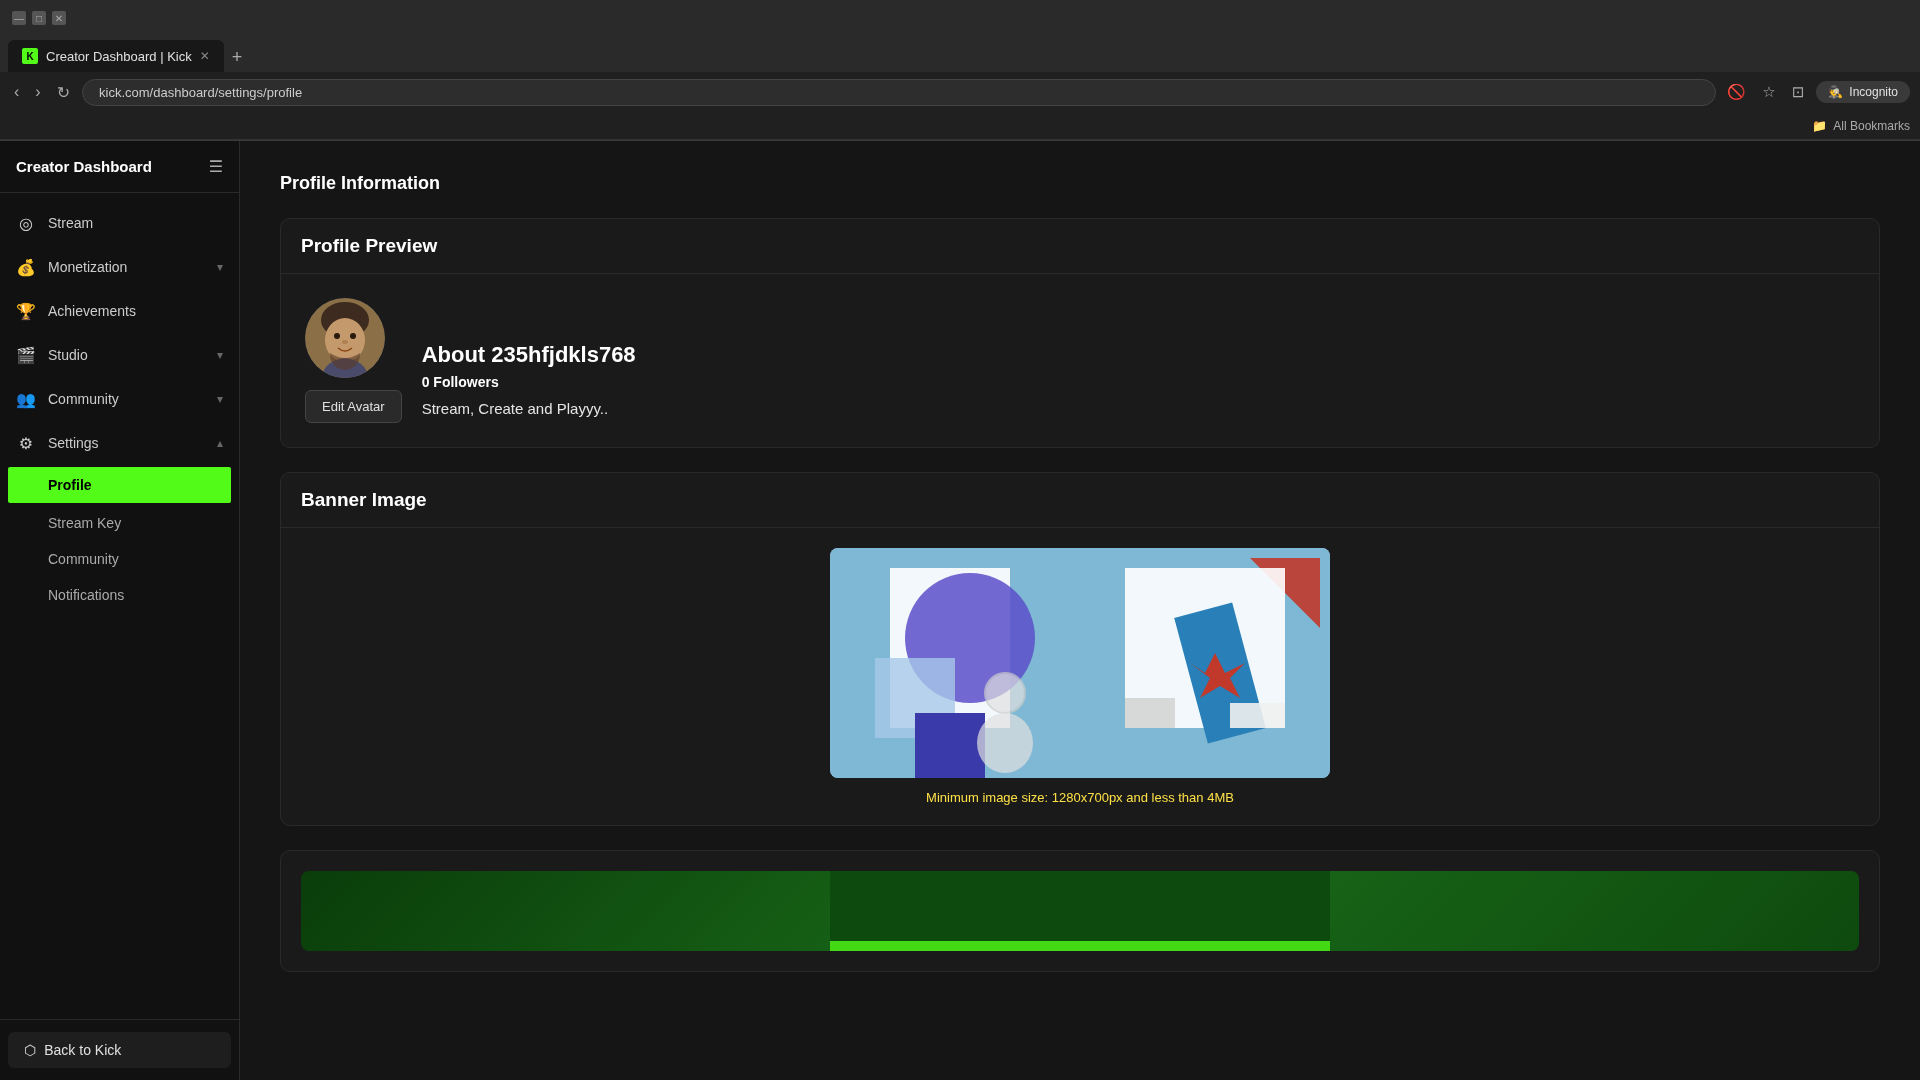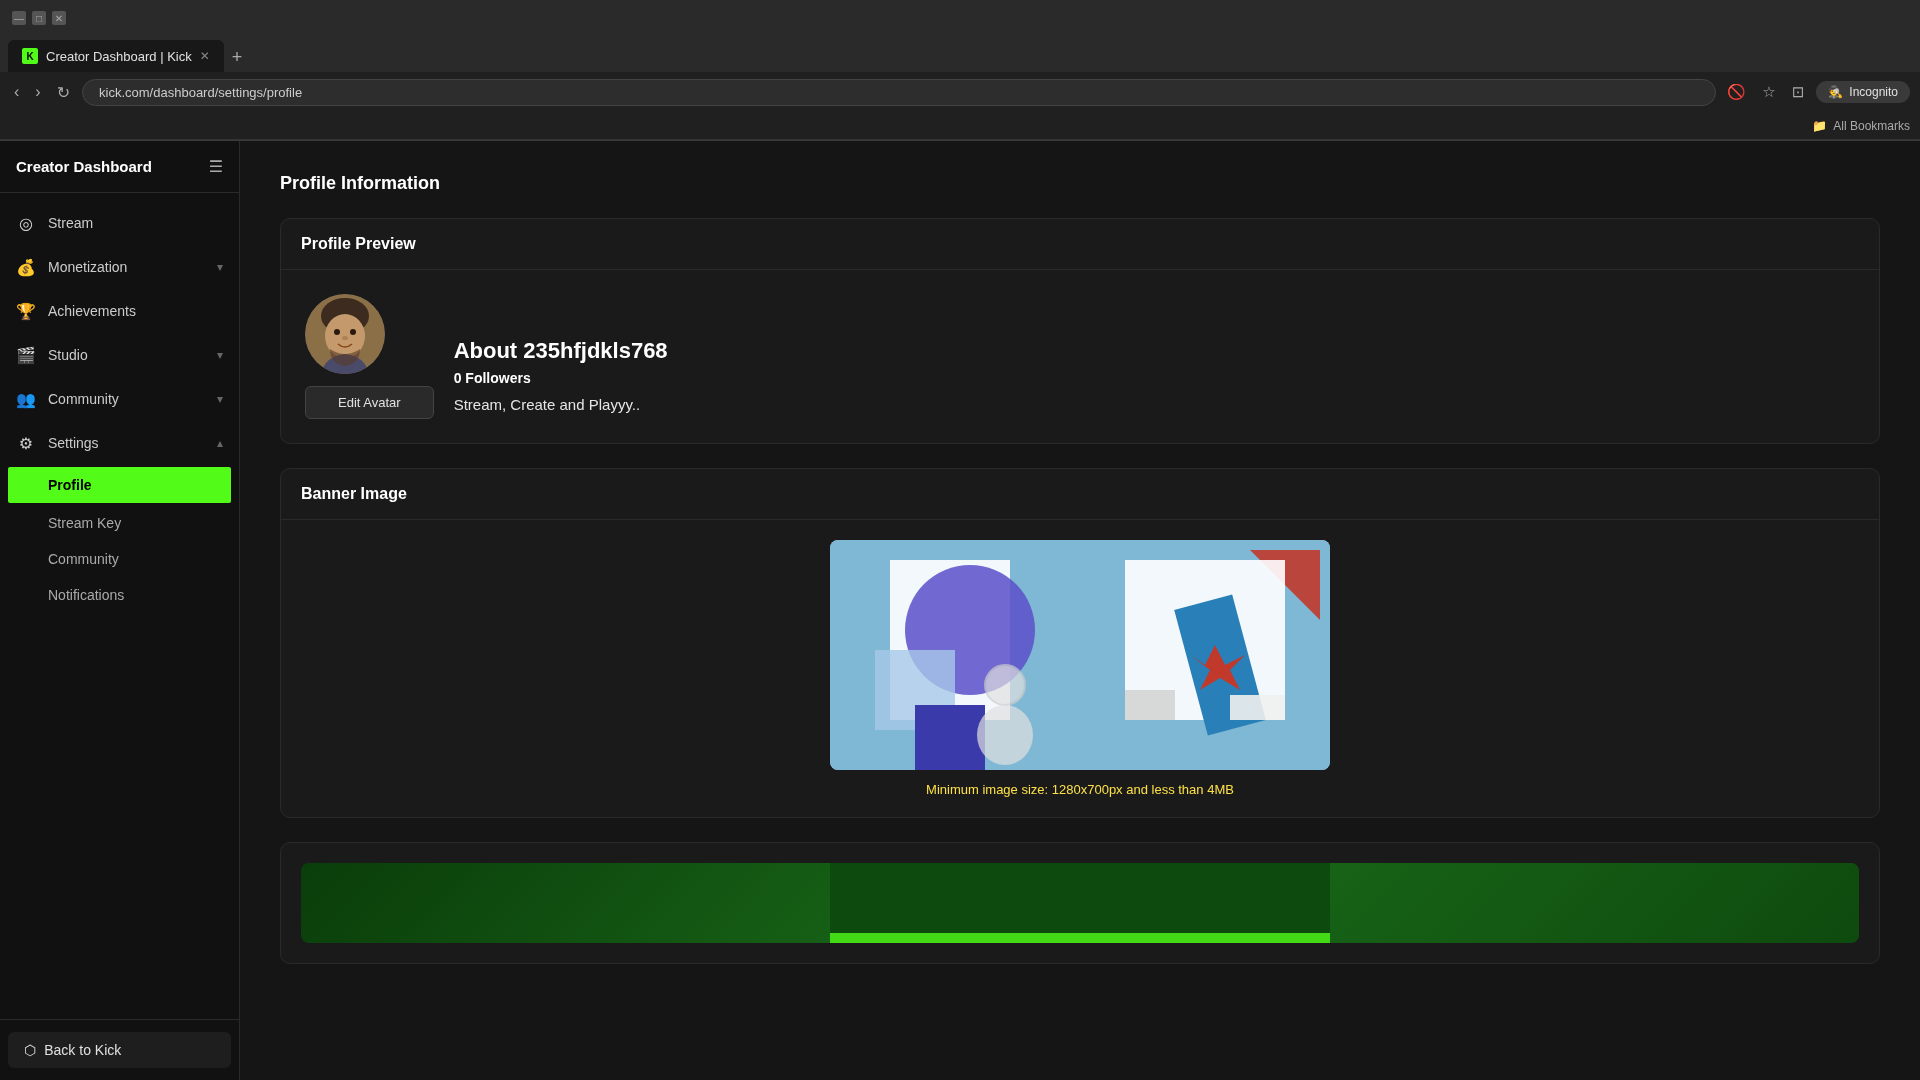--- a/index.html
+++ b/index.html
@@ -42,32 +42,32 @@
     .nav-sub-item.active-sub { background: #53fc18; color: #000; border-radius: 2px; margin: 2px 8px; padding: 10px 16px 10px 40px; font-weight: 600; }
     .sidebar-footer { padding: 12px 8px; border-top: 1px solid #2a2a2a; }
     .back-to-kick-btn { display: flex; align-items: center; gap: 8px; width: 100%; background: #1e1e1e; border: none; color: #e0e0e0; border-radius: 6px; padding: 10px 16px; font-size: 14px; cursor: pointer; }
 
     
     .main-content { flex: 1; overflow-y: auto; background: #151515; padding: 32px 40px; }
     .page-title { font-size: 18px; font-weight: 700; color: #fff; margin-bottom: 24px; }
 
     
     .card { background: #1a1a1a; border: 1px solid #2a2a2a; border-radius: 10px; margin-bottom: 24px; overflow: hidden; }
-    .card-header { font-size: 16px; font-weight: 600; color: #fff; padding: 16px 20px; border-bottom: 1px solid #2a2a2a; }
+    .card-header { font-size: 19px; font-weight: 600; color: #fff; padding: 16px 20px; border-bottom: 1px solid #2a2a2a; }
 
     
     .profile-preview-body { padding: 24px; display: flex; align-items: flex-start; gap: 20px; }
     .avatar-container { position: relative; }
     .avatar { width: 80px; height: 80px; border-radius: 50%; background: #555; overflow: hidden; display: flex; align-items: center; justify-content: center; }
     .profile-info { flex: 1; }
     .profile-username { font-size: 22px; font-weight: 700; color: #fff; margin-bottom: 6px; margin-top: 44px; }
     .profile-followers { font-size: 14px; color: #53fc18; margin-bottom: 10px; }
     .profile-followers span { color: #fff; font-weight: 600; }
     .profile-bio { font-size: 15px; color: #e5e5e5; }
-    .edit-avatar-btn { background: #2a2a2a; border: 1px solid #444; color: #e0e0e0; border-radius: 6px; padding: 8px 32px; font-size: 13px; cursor: pointer; margin-top: 12px; }
+    .edit-avatar-btn { background: #2a2a2a; border: 1px solid #444; color: #e0e0e0; border-radius: 6px; padding: 8px 16px; font-size: 13px; cursor: pointer; margin-top: 12px; }
 
     
     .banner-body { padding: 20px; display: flex; flex-direction: column; align-items: center; gap: 12px; }
     .banner-image { width: 100%; max-width: 500px; height: 230px; border-radius: 8px; overflow: hidden; position: relative; background: #7fb3d3; }
     .banner-hint { font-size: 13px; color: #fde047; }
 
     
     .banner-svg { width: 100%; height: 100%; }
 
     

